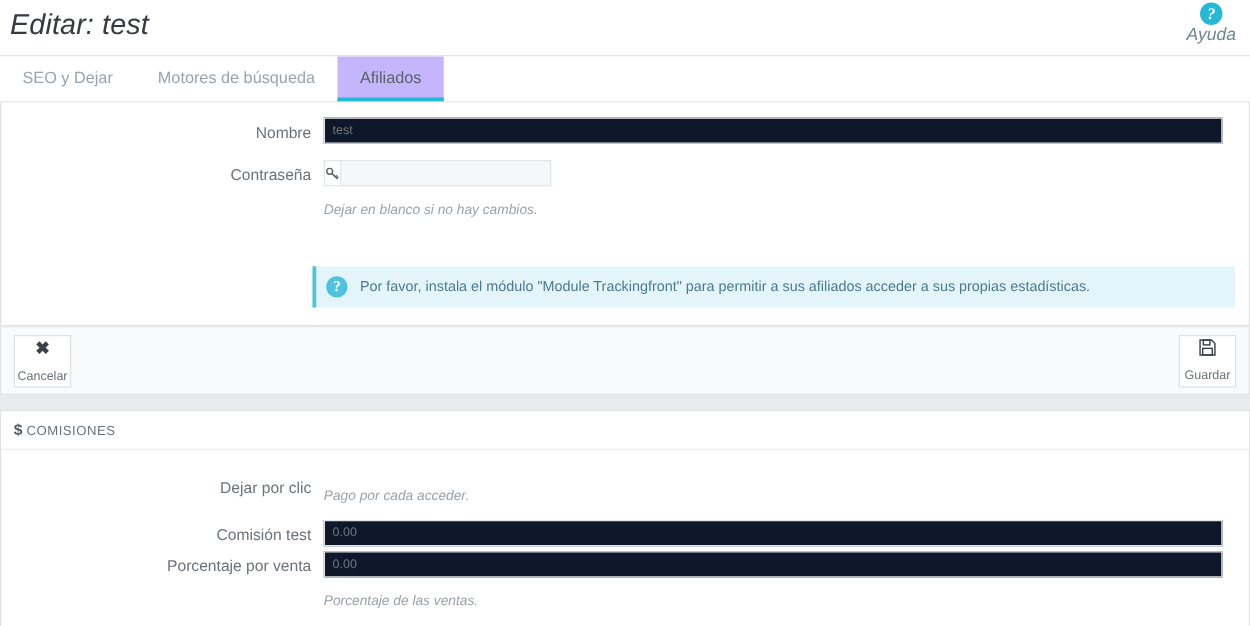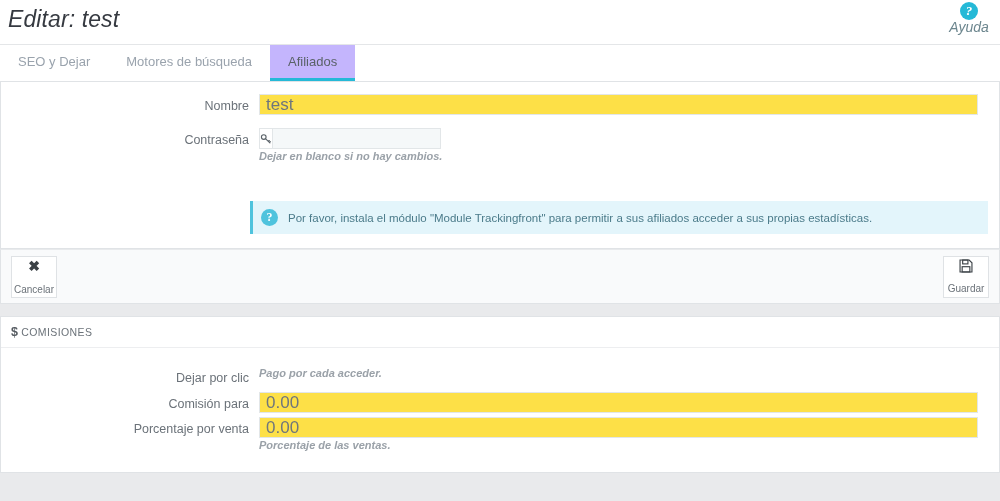--- a/index.html
+++ b/index.html
@@ -144,36 +144,35 @@
   .form-control-wrap {
     flex: 1;
     min-width: 0;
     padding-right: 11px;
   }
   input.form-control {
     width: 100%;
     height: 21px;
     box-sizing: border-box;
     border: 1px solid #e2e6e8;
-    background: #fde047;
+    background: #0f172a;
     padding: 0 6px;
-    font-size: 17px;
+    font-size: 10px;
     color: #6f767c;
     font-family: "Liberation Sans", sans-serif;
     outline: none;
     border-radius: 0;
   }
   .help-text {
     font-size: 11px;
     font-style: italic;
     color: #9aa1a8;
-    margin-top: 0;
+    margin-top: 12px;
     margin-bottom: 10px;
     line-height: 14px;
-    font-weight: bold;
   }
 
   
   .input-group {
     display: flex;
     width: 110px;
   }
   .input-group-addon {
     width: 21px;
     height: 21px;
@@ -357,21 +356,21 @@
   <div class="panel-body" style="padding-top:18px">
 
     <div class="form-row">
       <div class="form-label">Dejar por clic</div>
       <div class="form-control-wrap">
         <div class="help-text">Pago por cada acceder.</div>
       </div>
     </div>
 
     <div class="form-row">
-      <div class="form-label">Comisión para</div>
+      <div class="form-label">Comisión test</div>
       <div class="form-control-wrap">
         <input class="form-control" type="text" value="0.00" style="">
       </div>
     </div>
 
     <div class="form-row">
       <div class="form-label">Porcentaje por venta</div>
       <div class="form-control-wrap">
         <input class="form-control" type="text" value="0.00" style="">
         <div class="help-text">Porcentaje de las ventas.</div>

